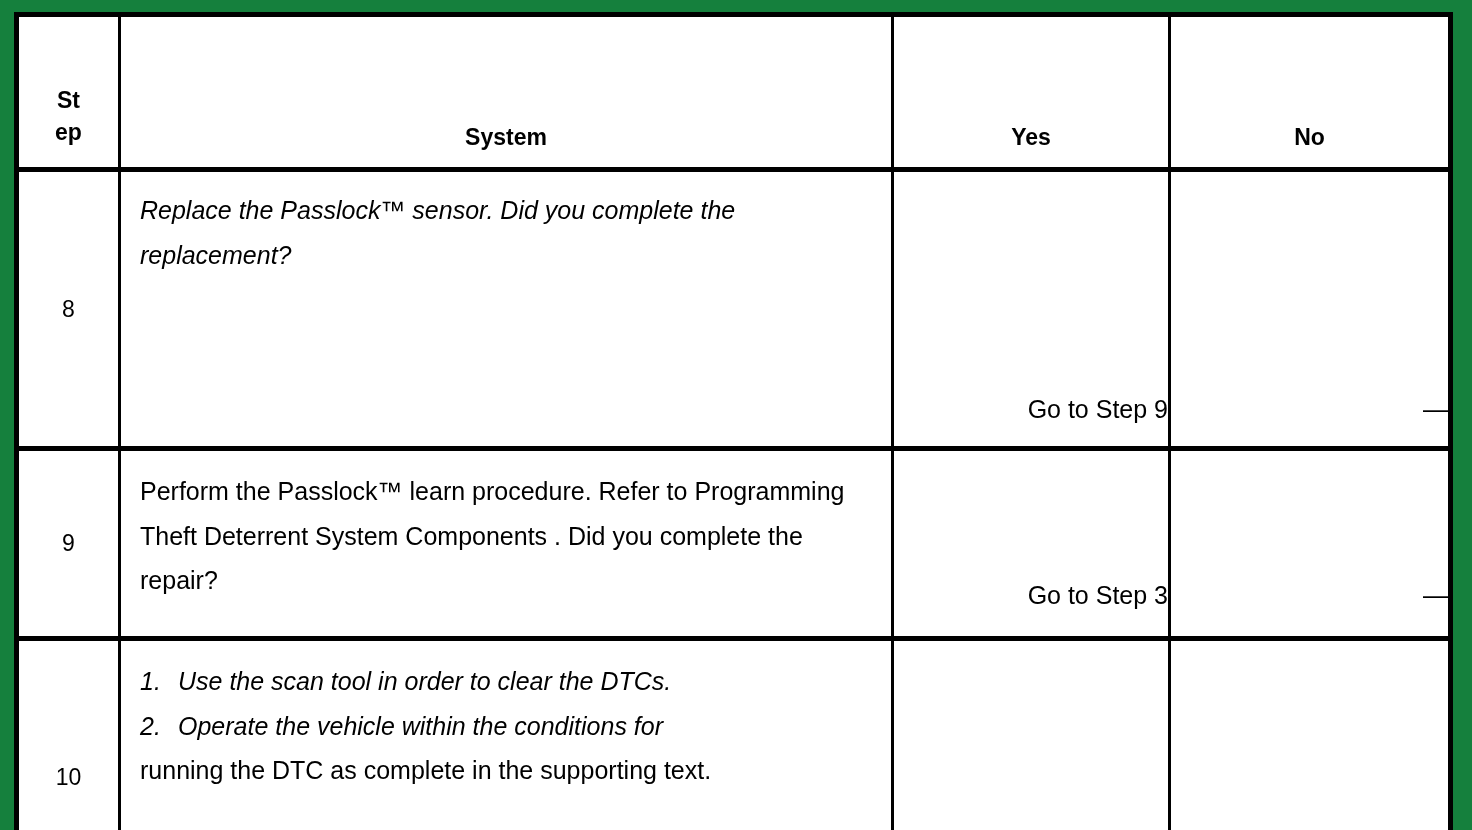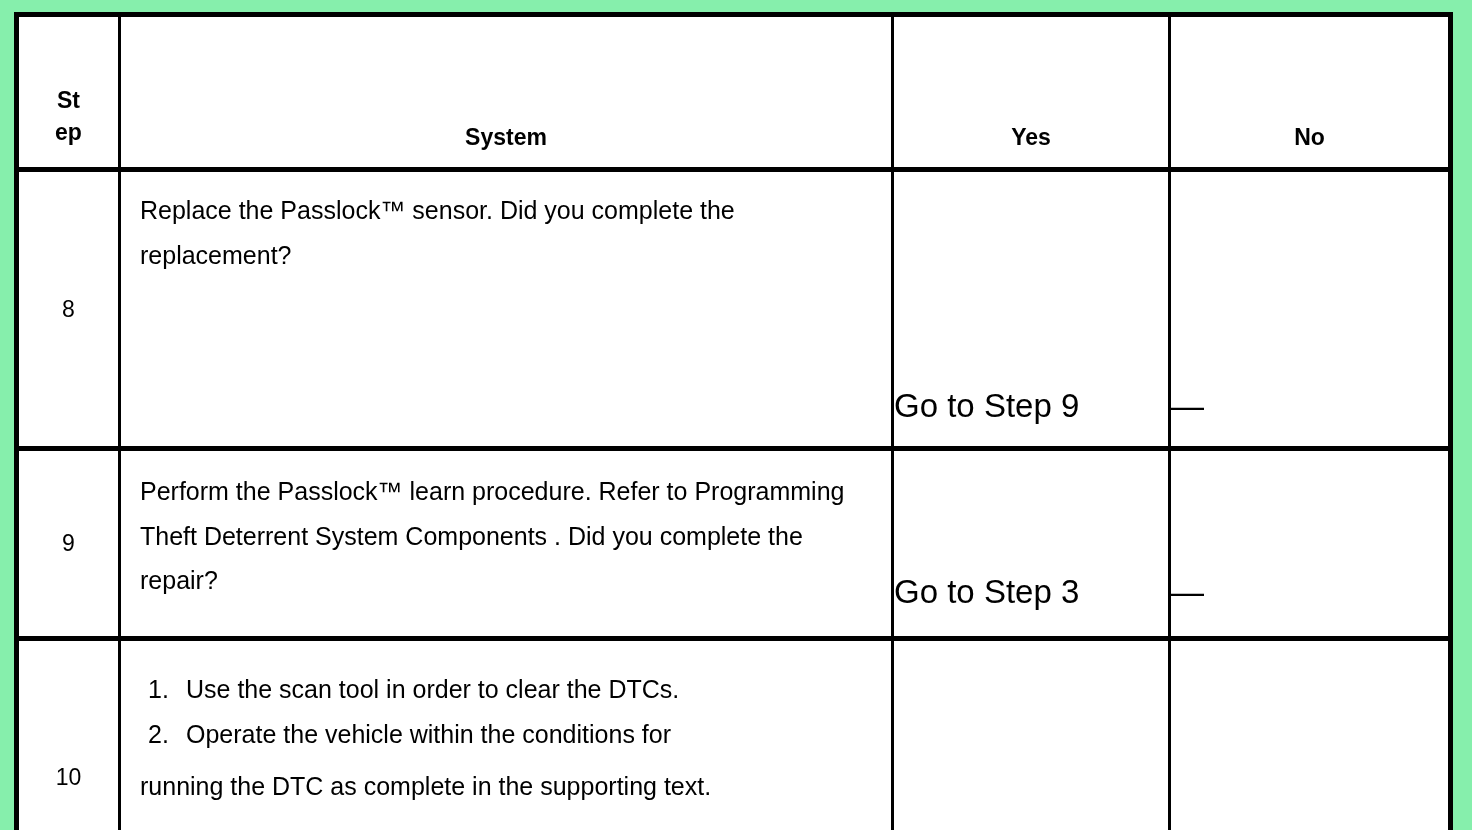--- a/index.html
+++ b/index.html
@@ -12,21 +12,21 @@
     height: 830px;
     font-family: "Liberation Sans", sans-serif;
     color: #000000;
     overflow: hidden;
   }
 
   .sheet {
     position: relative;
     width: 1472px;
     height: 830px;
-    background: #86efac;
+    background: #15803d;
   }
 
   table.diag-table {
     position: absolute;
     left: 14px;
     top: 12px;
     width: 1434px;
     border-collapse: collapse;
     table-layout: fixed;
     background: #ffffff;
@@ -82,36 +82,36 @@
   }
 
   .cell-action {
     vertical-align: top;
     padding: 18px 12px 8px 19px;
     font-size: 25px;
     line-height: 1.78;
   }
 
   .cell-yes, .cell-no {
-    text-align: left;
+    text-align: right;
     vertical-align: bottom;
-    font-size: 33px;
+    font-size: 25px;
     padding-bottom: 24px;
   }
 
-  .row-8 .cell-action  { padding-top: 16px; }
+  .row-8 .cell-action  { padding-top: 16px; font-style: italic; }
   .row-8 td            { height: 250px; }
   .row-9 td            { height: 157px; }
   .row-10 td           { height: 247px; }
 
   .row-9 .cell-yes, .row-9 .cell-no { padding-bottom: 28px; }
   .row-10 .cell-yes, .row-10 .cell-no { padding-bottom: 25px; }
 
   
-  .num-list { margin: 8px; padding: 0; list-style: none; }
+  .num-list { margin: 0; padding: 0; list-style: none; font-style: italic; }
   .num-list li {
     margin: 0 0 0 0;
     padding: 0;
     line-height: 1.78;
     white-space: nowrap;
   }
   .num-list li .num { display: inline-block; width: 38px; }
   .wrap-line { line-height: 1.78; }
   .question-line {
     line-height: 1.78;

